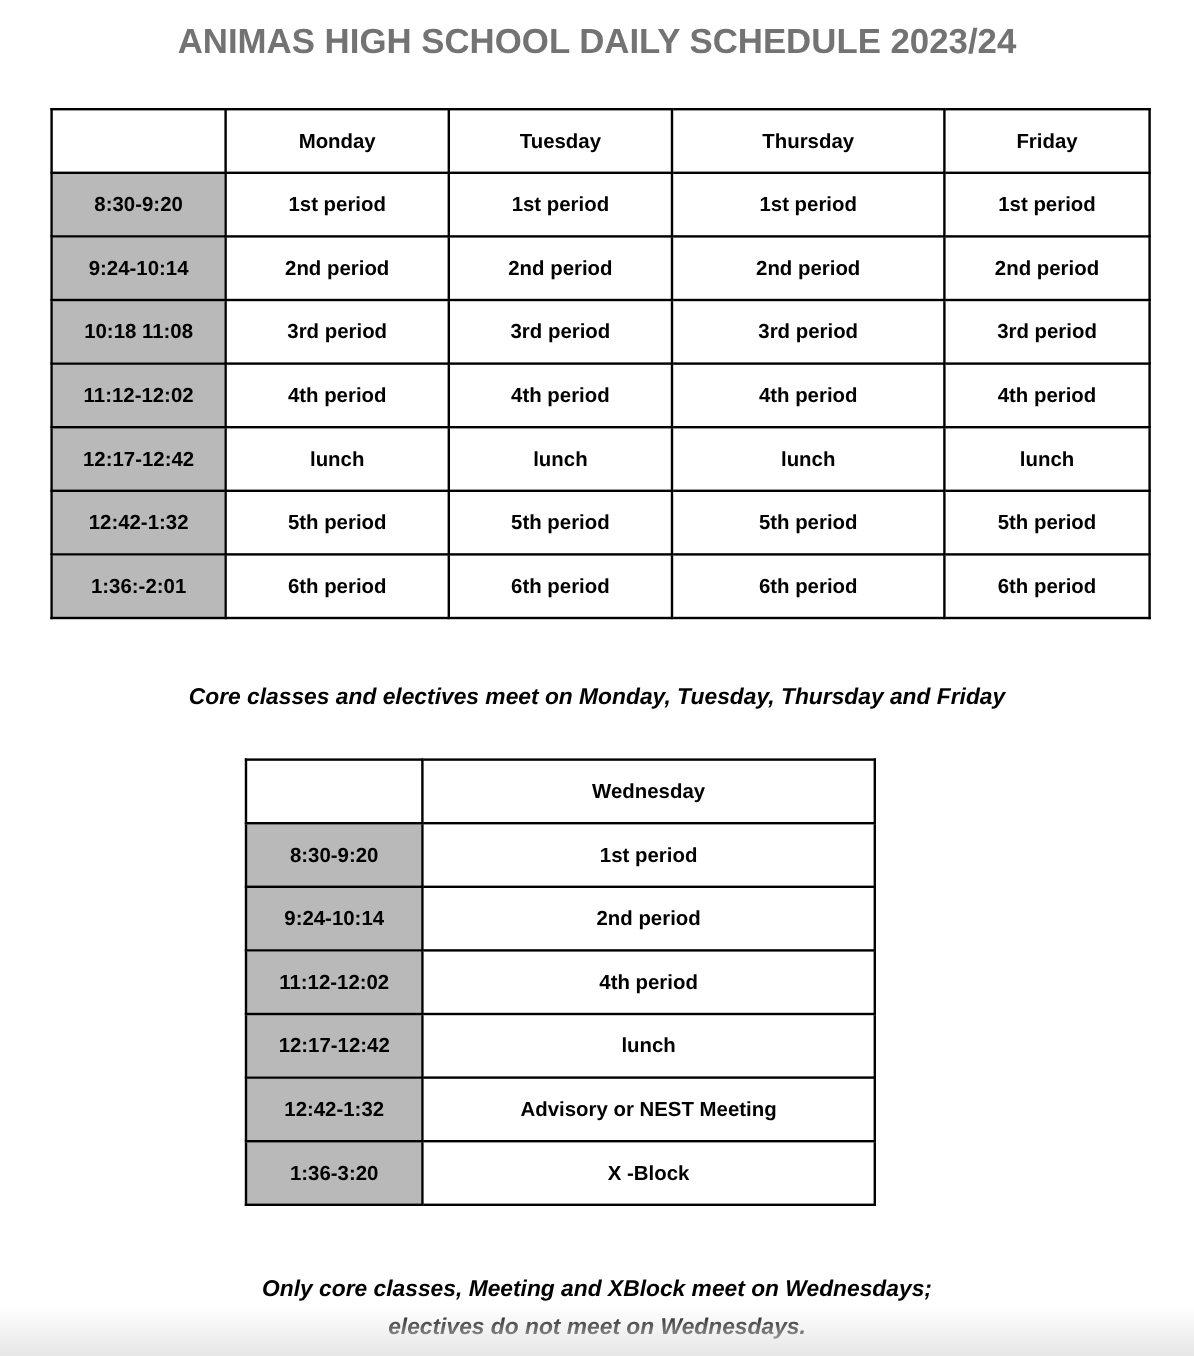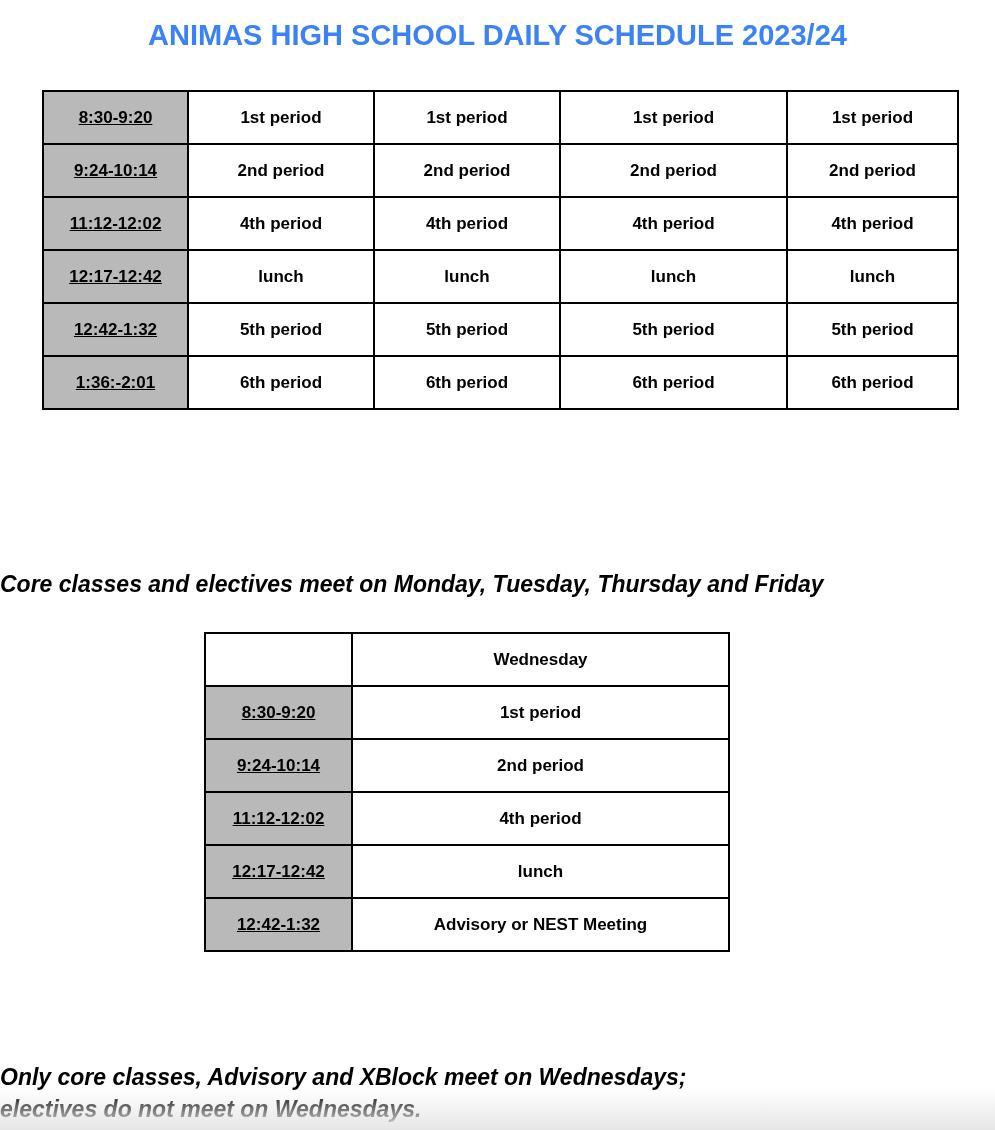--- a/index.html
+++ b/index.html
@@ -14,52 +14,52 @@
   }
   .doc-title {
     position: absolute;
     top: 19px;
     left: 0;
     width: 100%;
     margin: 0;
     text-align: center;
     font-size: 29px;
     font-weight: bold;
-    color: #3b82f6;
+    color: #737373;
     letter-spacing: 0px;
   }
   table.schedule {
     border-collapse: collapse;
     table-layout: fixed;
     position: absolute;
   }
   table.schedule th,
   table.schedule td {
     border: 2px solid #000000;
     font-weight: bold;
     font-size: 17px;
     color: #000000;
     text-align: center;
     vertical-align: middle;
     padding: 0;
     overflow: hidden;
   }
   table.schedule tr { height: 53px; }
-  .time-cell { background: #b9b9b9; text-decoration: underline; }
+  .time-cell { background: #b9b9b9; }
   .corner-cell { background: #ffffff; }
   #main-table { left: 42px; top: 90px; width: 915px; }
   #wed-table  { left: 204px; top: 632px; width: 524px; }
   .caption {
     position: absolute;
     left: 0;
     width: 100%;
-    text-align: left;
+    text-align: center;
     font-weight: bold;
     font-style: italic;
-    font-size: 23px;
+    font-size: 19px;
     color: #000000;
   }
   #caption-main { top: 571px; }
   #caption-wed-1 { top: 1064px; }
   #caption-wed-2 { top: 1096px; }
   .bottom-fade {
     position: absolute;
     left: 0;
     bottom: 0;
     width: 100%;
@@ -78,32 +78,46 @@
   <table class="schedule" id="main-table">
     <colgroup>
       <col style="width:145px">
       <col style="width:186px">
       <col style="width:186px">
       <col style="width:227px">
       <col style="width:171px">
     </colgroup>
     <tbody>
       <tr>
+        <td class="corner-cell"></td>
+        <th>Monday</th>
+        <th>Tuesday</th>
+        <th>Thursday</th>
+        <th>Friday</th>
+      </tr>
+      <tr>
         <td class="time-cell">8:30-9:20</td>
         <td>1st period</td>
         <td>1st period</td>
         <td>1st period</td>
         <td>1st period</td>
       </tr>
       <tr>
         <td class="time-cell">9:24-10:14</td>
         <td>2nd period</td>
         <td>2nd period</td>
         <td>2nd period</td>
         <td>2nd period</td>
+      </tr>
+      <tr>
+        <td class="time-cell">10:18 11:08</td>
+        <td>3rd period</td>
+        <td>3rd period</td>
+        <td>3rd period</td>
+        <td>3rd period</td>
       </tr>
       <tr>
         <td class="time-cell">11:12-12:02</td>
         <td>4th period</td>
         <td>4th period</td>
         <td>4th period</td>
         <td>4th period</td>
       </tr>
       <tr>
         <td class="time-cell">12:17-12:42</td>
@@ -154,21 +168,25 @@
         <td>4th period</td>
       </tr>
       <tr>
         <td class="time-cell">12:17-12:42</td>
         <td>lunch</td>
       </tr>
       <tr>
         <td class="time-cell">12:42-1:32</td>
         <td>Advisory or NEST Meeting</td>
       </tr>
+      <tr>
+        <td class="time-cell">1:36-3:20</td>
+        <td>X -Block</td>
+      </tr>
     </tbody>
   </table>
 
-  <div class="caption" id="caption-wed-1">Only core classes, Advisory and XBlock meet on Wednesdays;</div>
+  <div class="caption" id="caption-wed-1">Only core classes, Meeting and XBlock meet on Wednesdays;</div>
   <div class="caption" id="caption-wed-2">electives do not meet on Wednesdays.</div>
 
   <div class="bottom-fade"></div>
 
 </div>
 
 </body></html>

